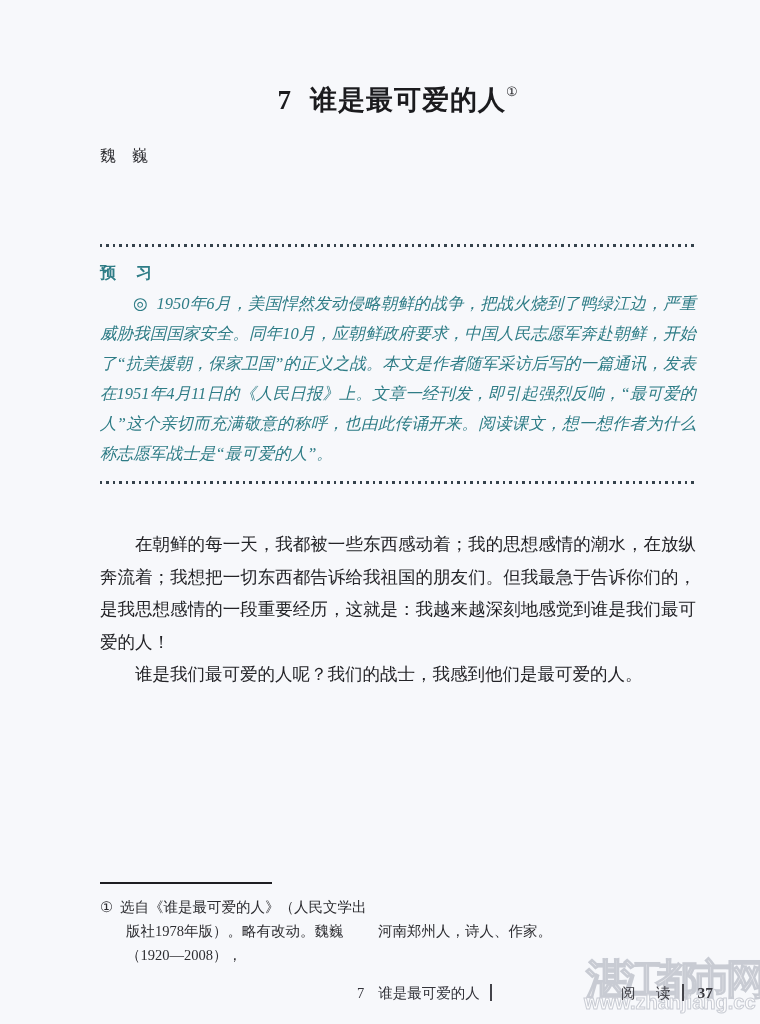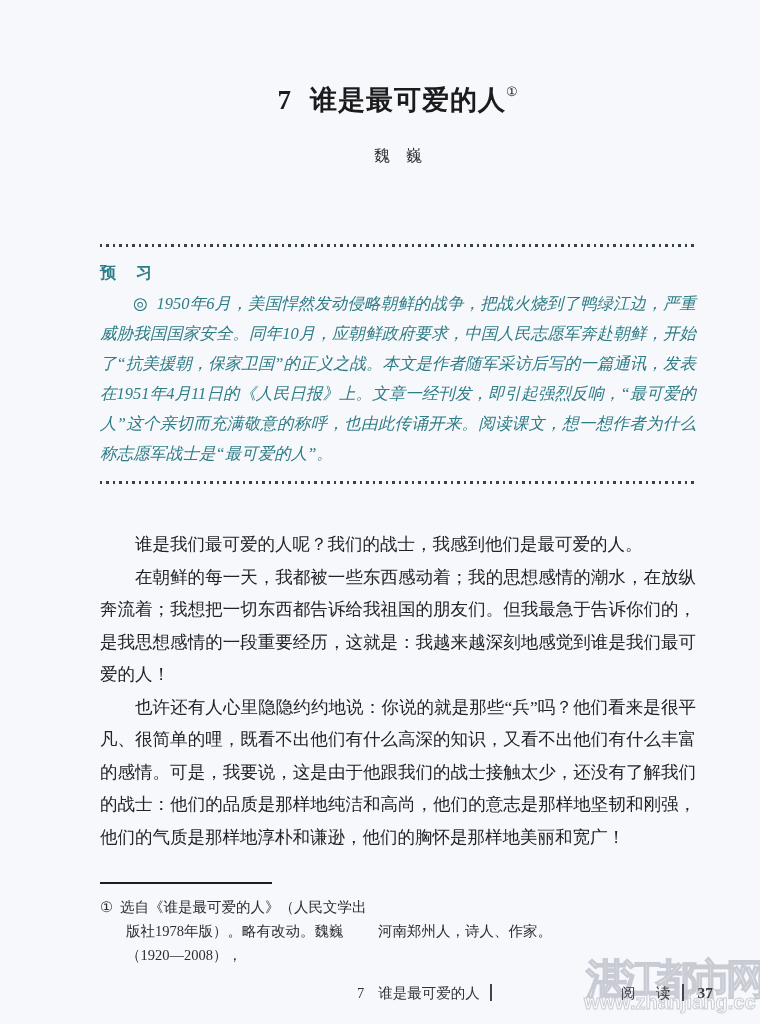--- a/index.html
+++ b/index.html
@@ -30,21 +30,21 @@
     letter-spacing: 1px;
   }
   .lesson-title .num { margin-right: 18px; }
   .lesson-title sup {
     font-size: 13px;
     font-weight: normal;
     vertical-align: 13px;
   }
   .author {
     margin-top: 28px;
-    text-align: center;
+    text-align: left;
     font-size: 16px;
     color: #2a2a2e;
   }
 
   
   .dotted-rule {
     height: 3px;
     background: repeating-linear-gradient(
       to right,
       #35424b 0px, #35424b 2.2px,
@@ -189,23 +189,22 @@
     <div class="preview">
       <div class="preview-heading">预　习</div>
 
       <p class="preview-para"><span class="bullet">◎</span><span>1950年6月，美国悍然发动侵略朝鲜的战争，把战火烧到了鸭绿江边，严重威胁我国国家安全。同年10月，应朝鲜政府要求，中国人民志愿军奔赴朝鲜，开始了“抗美援朝，保家卫国”的正义之战。本文是作者随军采访后写的一篇通讯，发表在1951年4月11日的《人民日报》上。文章一经刊发，即引起强烈反响，“最可爱的人”这个亲切而充满敬意的称呼，也由此传诵开来。阅读课文，想一想作者为什么称志愿军战士是“最可爱的人”。</span></p>
 
     </div>
 
     <div class="dotted-rule rule-bottom"></div>
 
     <div class="body-block">
+      <p class="body-para">在朝鲜的每一天，我都被一些东西感动着；我的思想感情的潮水，在放纵奔流着；我想把一切东西都告诉给我祖国的朋友们。但我最急于告诉你们的，是我思想感情的一段重要经历，这就是：我越来越深刻地感觉到谁是我们最可爱的人！</p>
       <p class="body-para">谁是我们最可爱的人呢？我们的战士，我感到他们是最可爱的人。</p>
-      <p class="body-para">在朝鲜的每一天，我都被一些东西感动着；我的思想感情的潮水，在放纵奔流着；我想把一切东西都告诉给我祖国的朋友们。但我最急于告诉你们的，是我思想感情的一段重要经历，这就是：我越来越深刻地感觉到谁是我们最可爱的人！</p>
-      <p class="body-para">也许还有人心里隐隐约约地说：你说的就是那些“兵”吗？他们看来是很平凡、很简单的哩，既看不出他们有什么高深的知识，又看不出他们有什么丰富的感情。可是，我要说，这是由于他跟我们的战士接触太少，还没有了解我们的战士：他们的品质是那样地纯洁和高尚，他们的意志是那样地坚韧和刚强，他们的气质是那样地淳朴和谦逊，他们的胸怀是那样地美丽和宽广！</p>
     </div>
 
   </div>
 
   <div class="footnote">
     <div class="fn-rule"></div>
     <div class="fn-cols">
       <div class="fn-col1"><span class="fn-marker">①</span><span>选自《谁是最可爱的人》（人民文学出版社1978年版）。略有改动。魏巍（1920—2008），</span></div>
       <div class="fn-col2">河南郑州人，诗人、作家。</div>
     </div>

